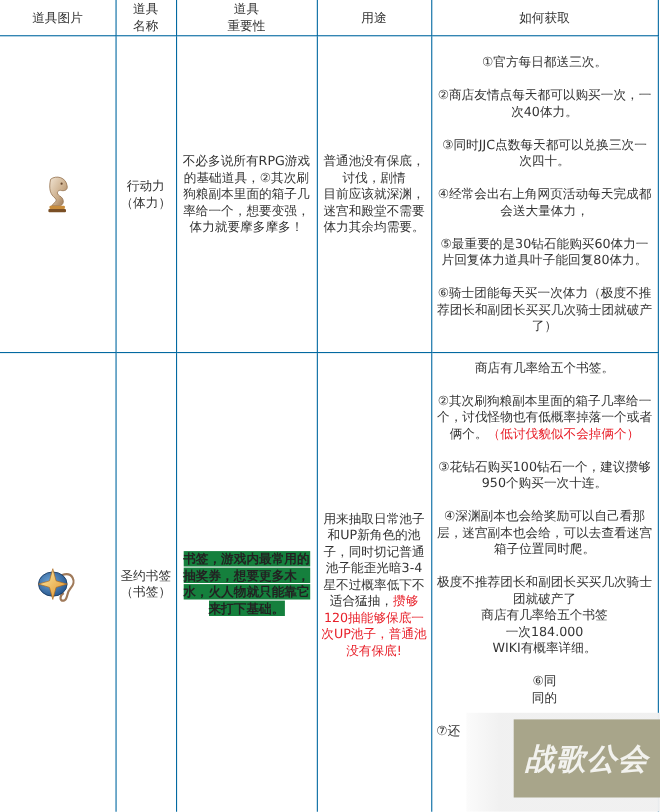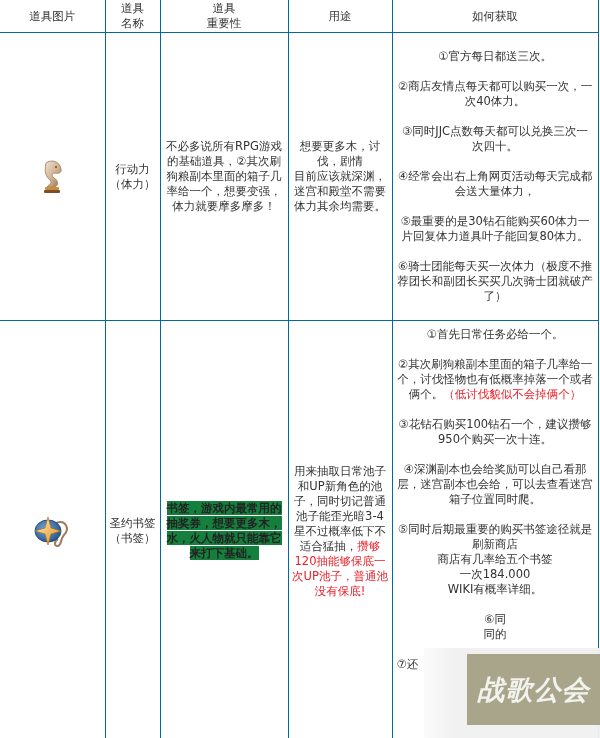--- a/index.html
+++ b/index.html
@@ -78,21 +78,21 @@
       </td>
       <td>
         <div>行动力</div>
         <div>（体力）</div>
       </td>
       <td>
         <div class="cell-text">不必多说所有RPG游戏的基础道具，②其次刷狗粮副本里面的箱子几率给一个，想要变强，体力就要摩多摩多！</div>
       </td>
       <td>
         <div class="cell-text">
-          <div>想要更多木，讨伐，剧情</div>
+          <div>普通池没有保底，讨伐，剧情</div>
           <div>目前应该就深渊，迷宫和殿堂不需要体力其余均需要。</div>
         </div>
       </td>
       <td>
         <div class="get-list">
           <div class="get-item">①官方每日都送三次。</div>
           <div class="get-item">②商店友情点每天都可以购买一次，一次40体力。</div>
           <div class="get-item">③同时JJC点数每天都可以兑换三次一次四十。</div>
           <div class="get-item">④经常会出右上角网页活动每天完成都会送大量体力，</div>
           <div class="get-item">⑤最重要的是30钻石能购买60体力一片回复体力道具叶子能回复80体力。</div>
@@ -127,26 +127,26 @@
       <td>
         <div class="cell-text" style="padding:0 3px;">
           <span class="hl">书签，游戏内最常用的抽奖券，想要更多木，水，火人物就只能靠它来打下基础。</span>
         </div>
       </td>
       <td>
         <div class="cell-text"><span>用来抽取日常池子和UP新角色的池子，同时切记普通池子能歪光暗3-4星不过概率低下不适合猛抽，</span><span class="red">攒够120抽能够保底一次UP池子，普通池没有保底!</span></div>
       </td>
       <td style="vertical-align:top;">
         <div class="get-list" style="padding-top:6px;">
-          <div class="get-item">①首先日常任务必给一个。</div>
+          <div class="get-item">商店有几率给五个书签。</div>
           <div class="get-item"><span>②其次刷狗粮副本里面的箱子几率给一个，讨伐怪物也有低概率掉落一个或者俩个。</span><span class="red">（低讨伐貌似不会掉俩个）</span></div>
           <div class="get-item">③花钻石购买100钻石一个，建议攒够950个购买一次十连。</div>
           <div class="get-item">④深渊副本也会给奖励可以自己看那层，迷宫副本也会给，可以去查看迷宫箱子位置同时爬。</div>
           <div class="get-item">
-            <div>⑤同时后期最重要的购买书签途径就是刷新商店</div>
+            <div>极度不推荐团长和副团长买买几次骑士团就破产了</div>
             <div>商店有几率给五个书签</div>
             <div>一次184.000</div>
             <div>WIKI有概率详细。</div>
           </div>
           <div class="get-item" style="text-align:center;">
             <div>⑥同</div>
             <div>同的</div>
           </div>
           <div class="get-item" style="text-align:left;">⑦还</div>
         </div>

